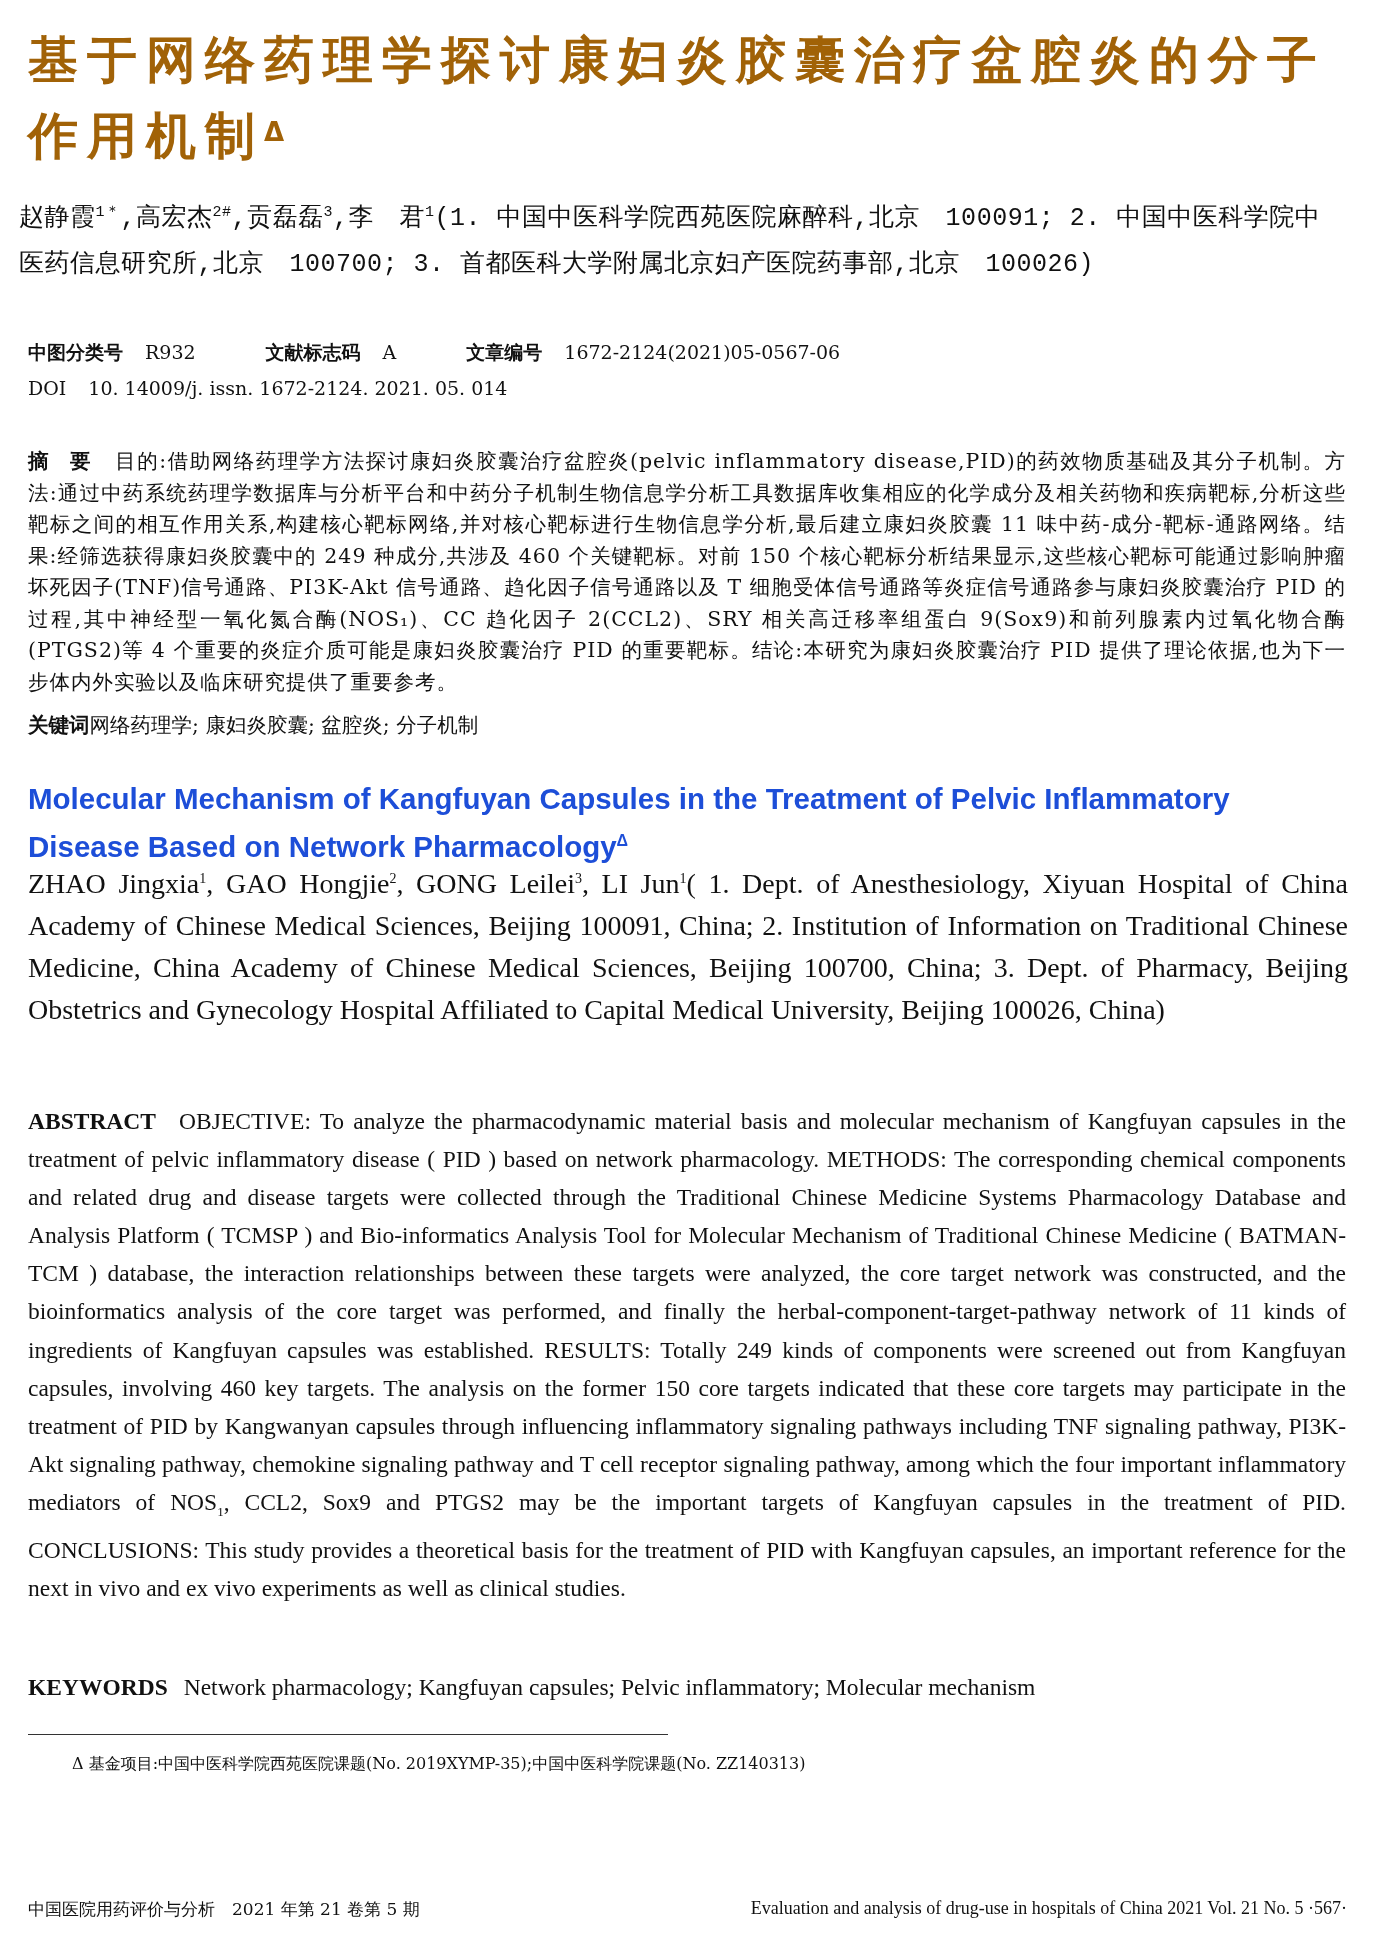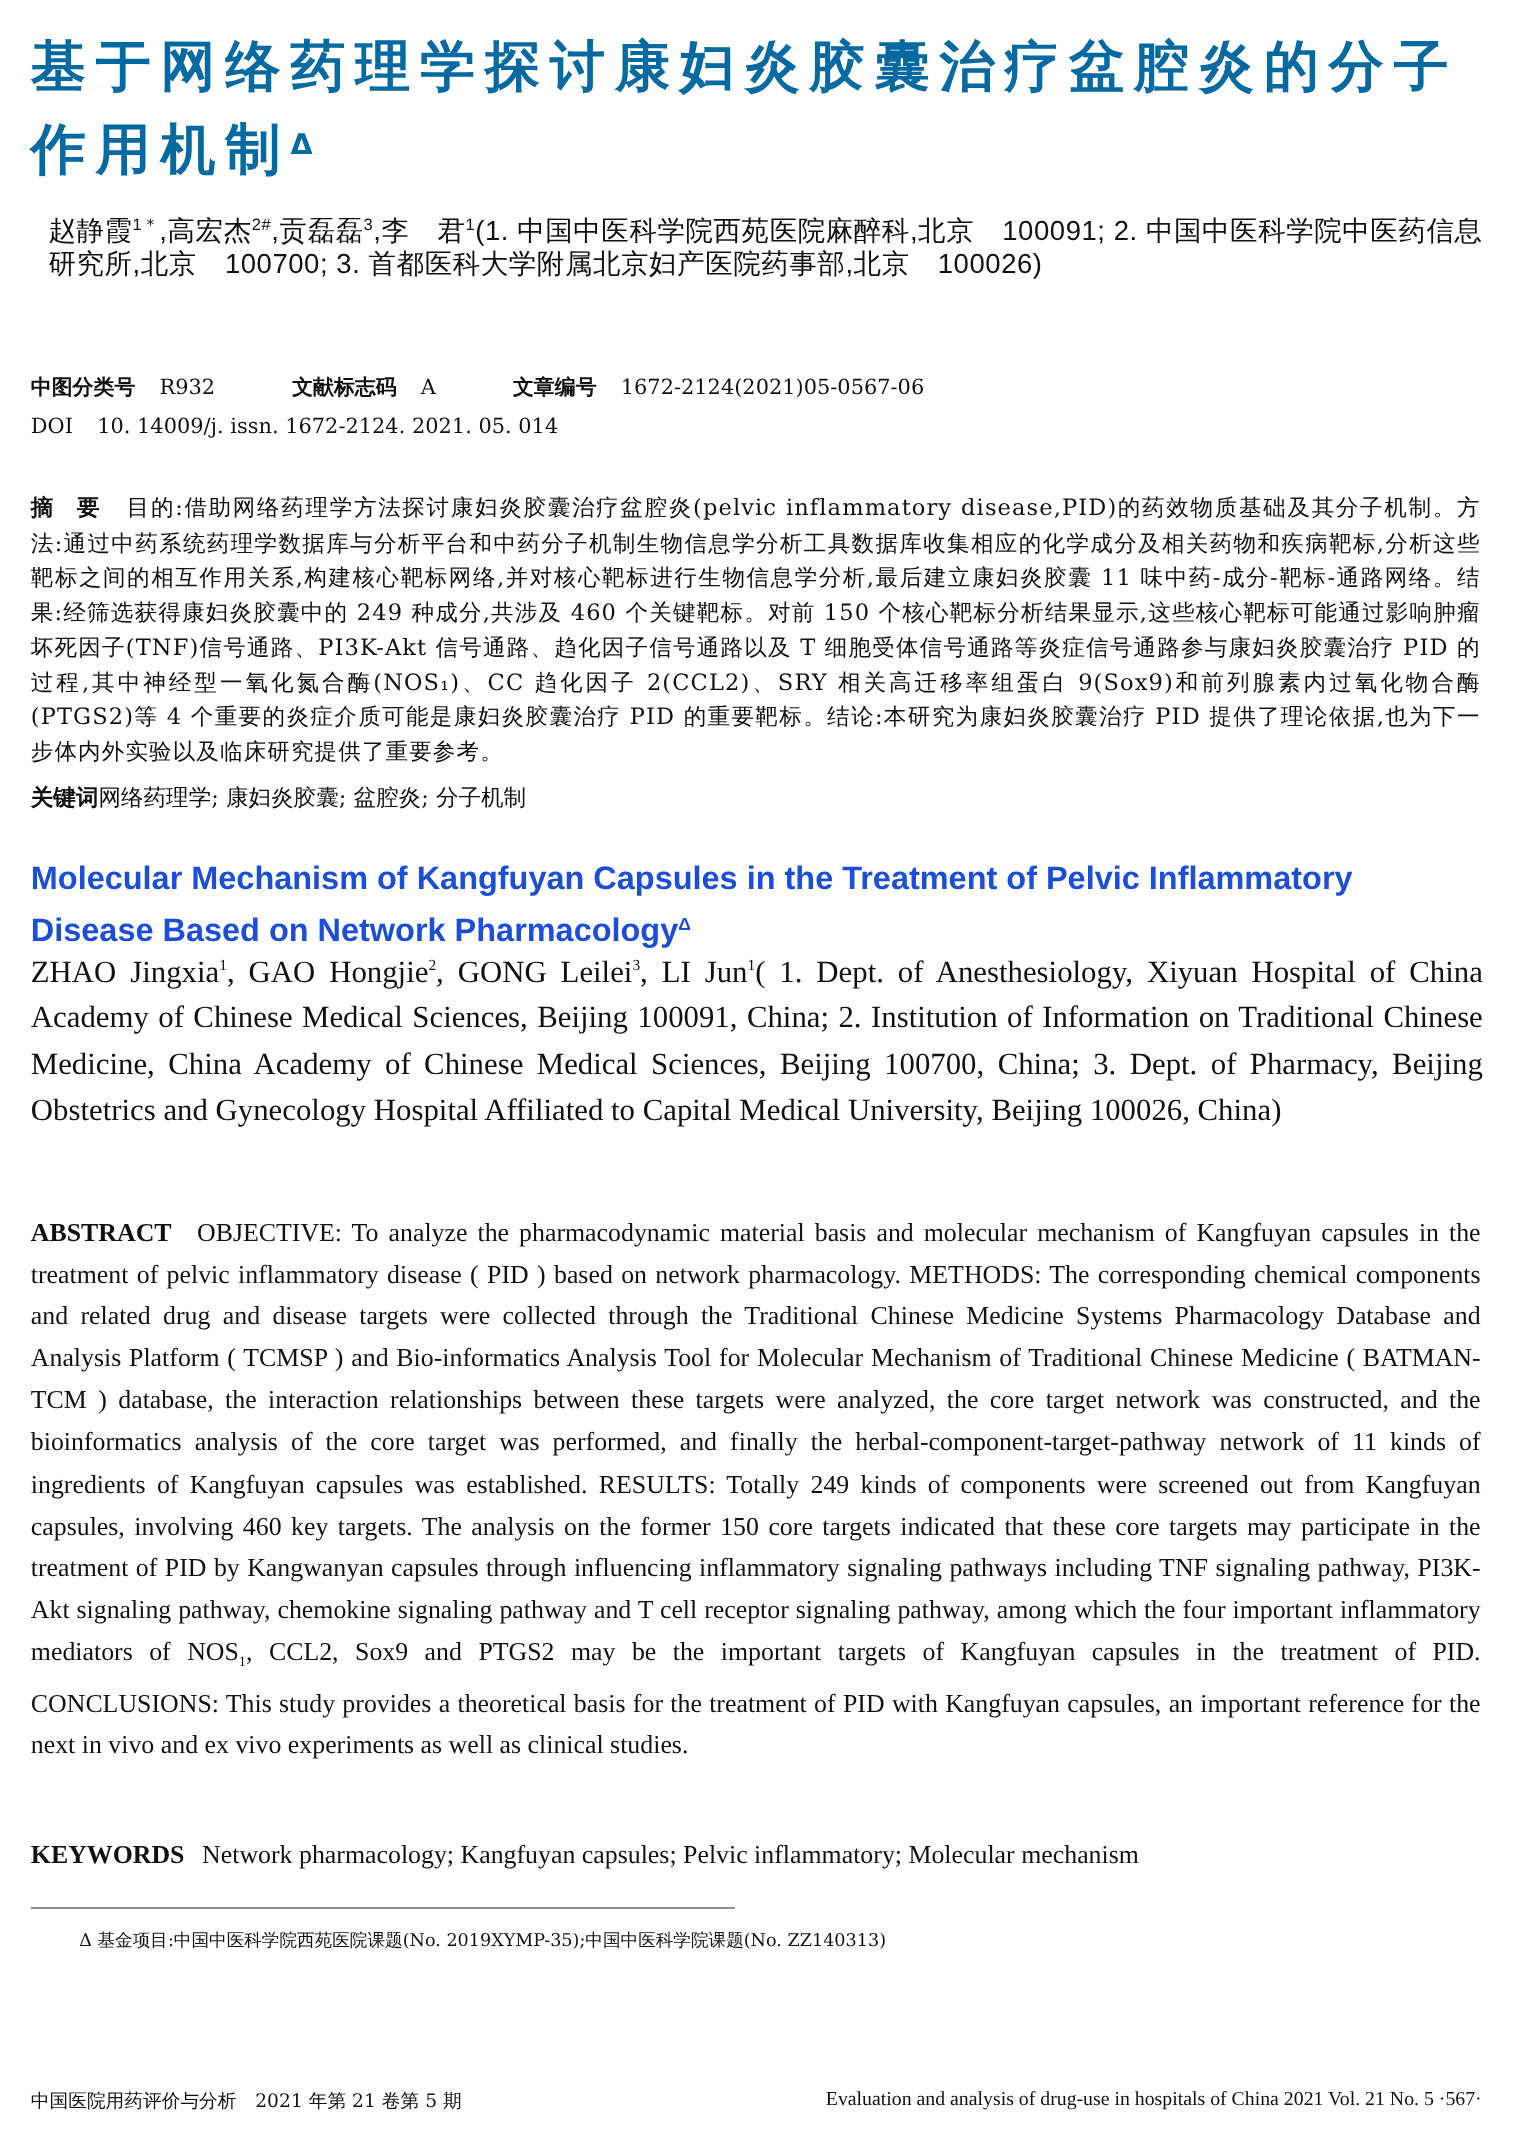--- a/index.html
+++ b/index.html
@@ -4,26 +4,26 @@
 <style>
   html, body { margin: 0; padding: 0; background: #ffffff; }
   body {
     width: 1375px; height: 1940px; position: relative; overflow: hidden;
     color: #111; font-family: "Liberation Serif", "DejaVu Serif", serif;
   }
   .abs { position: absolute; }
   .title-cn {
     left: 28px; top: 22px; width: 1330px;
     font-family: "DejaVu Sans", sans-serif; font-weight: bold;
-    font-size: 50px; line-height: 76px; letter-spacing: 9px; color: #0369a1;
+    font-size: 50px; line-height: 76px; letter-spacing: 9px; color: #a16207;
   }
   .title-cn sup { font-size: 26px; vertical-align: top; position: relative; top: -4px; letter-spacing: 0; }
   .authors-cn {
-    left: 44px; top: 190px; width: 1320px;
-    font-family: Liberation Sans, sans-serif; font-size: 25px; line-height: 30px; letter-spacing: 0.5px;
+    left: 19px; top: 190px; width: 1320px;
+    font-family: Liberation Mono, monospace; font-size: 25px; line-height: 46px; letter-spacing: 0.5px;
   }
   .authors-cn sup { font-size: 15px; }
   .meta {
     left: 28px; top: 334px; font-size: 19px; line-height: 36px;
     font-family: "DejaVu Serif", serif;
   }
   .meta b { font-family: "DejaVu Sans", sans-serif; font-weight: bold; }
   .meta .gap { display: inline-block; width: 70px; }
   .meta .sp { display: inline-block; width: 22px; }
   .abstract-cn {

